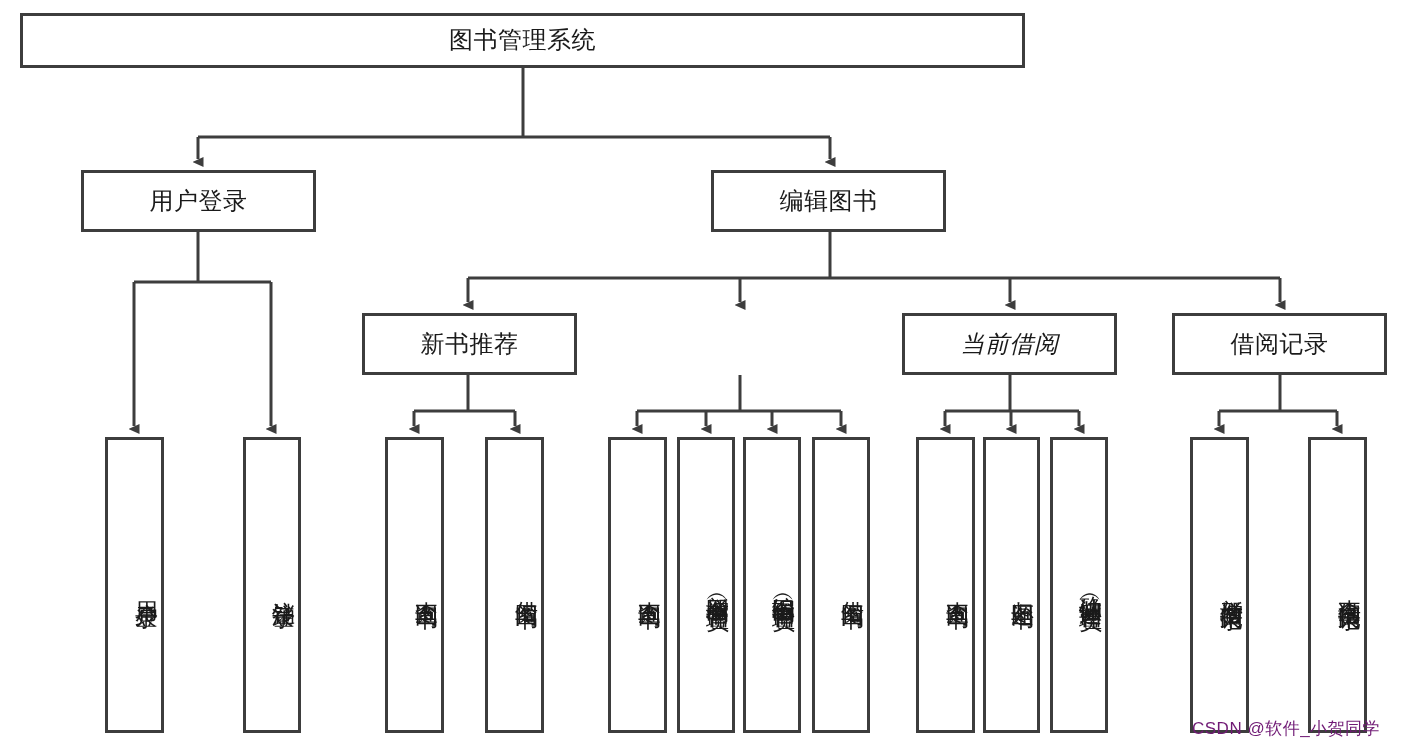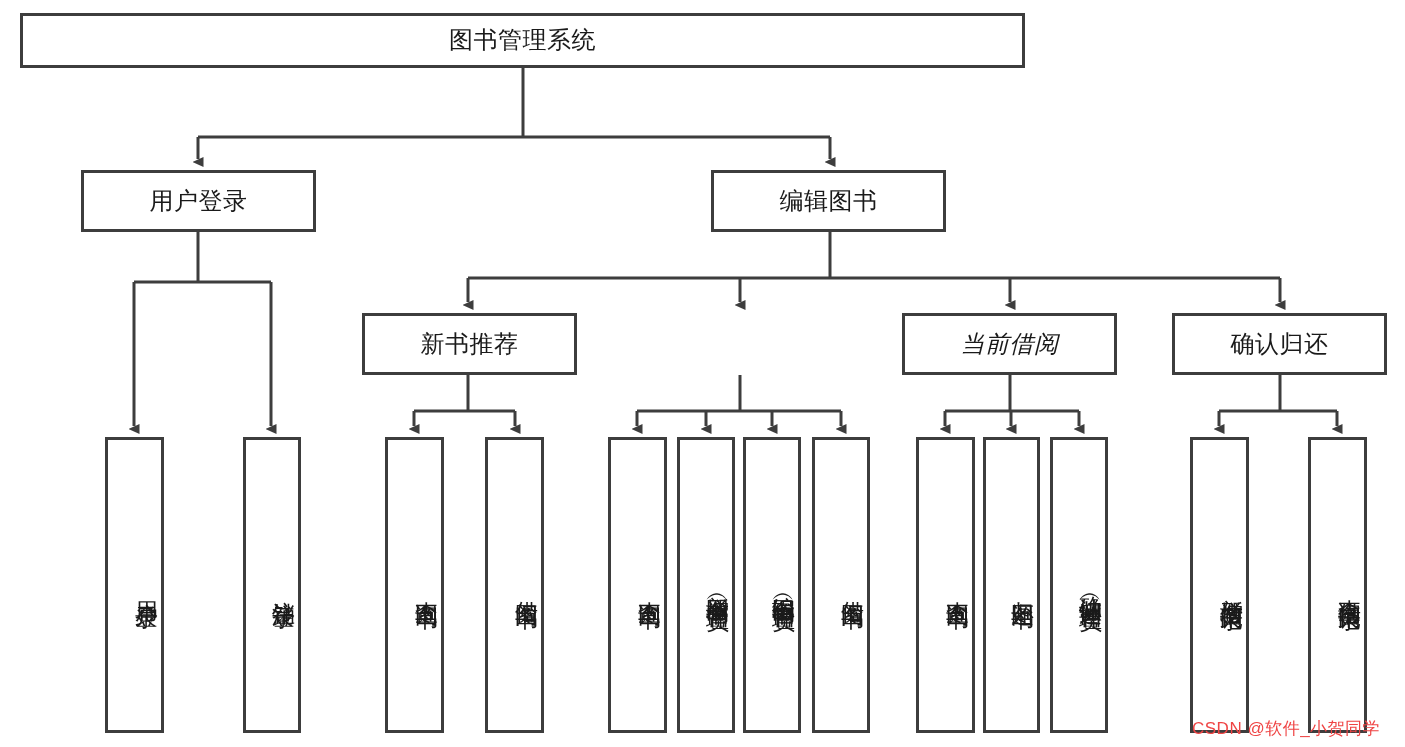--- a/index.html
+++ b/index.html
@@ -51,21 +51,21 @@
     justify-content: center;
     padding-top: 4px;
     text-align: left;
   }
   .node-v.vtop {
     align-items: flex-start;
   }
   .watermark {
     position: absolute;
     font-size: 17px;
-    color: #ef4444;
+    color: #701a75;
     white-space: nowrap;
     letter-spacing: 0.5px;
   }
 </style>
 </head>
 <body>
 
 <div id="canvas">
 
   <svg class="wires" viewBox="0 0 1405 747" xmlns="http://www.w3.org/2000/svg">
@@ -129,21 +129,21 @@
     <span>编辑图书</span>
   </div>
 
   <div class="node node-h" id="l3-0" style="left: 362px; top: 313px; width: 215px; height: 62px;">
     <span>新书推荐</span>
   </div>
   <div class="node node-h" id="l3-2" style="left: 902px; top: 313px; width: 215px; height: 62px; font-style: italic;">
     <span>当前借阅</span>
   </div>
   <div class="node node-h" id="l3-3" style="left: 1172px; top: 313px; width: 215px; height: 62px;">
-    <span>确认归还</span>
+    <span>借阅记录</span>
   </div>
 
   <div class="node node-v" id="leaf-0" style="left: 105px; top: 437px; width: 59px; height: 296px;">
     <span>用户登录</span>
   </div>
   <div class="node node-v" id="leaf-1" style="left: 243px; top: 437px; width: 58px; height: 296px;">
     <span>注销登录</span>
   </div>
   <div class="node node-v" id="leaf-2" style="left: 385px; top: 437px; width: 59px; height: 296px;">
     <span>查询图书</span>

